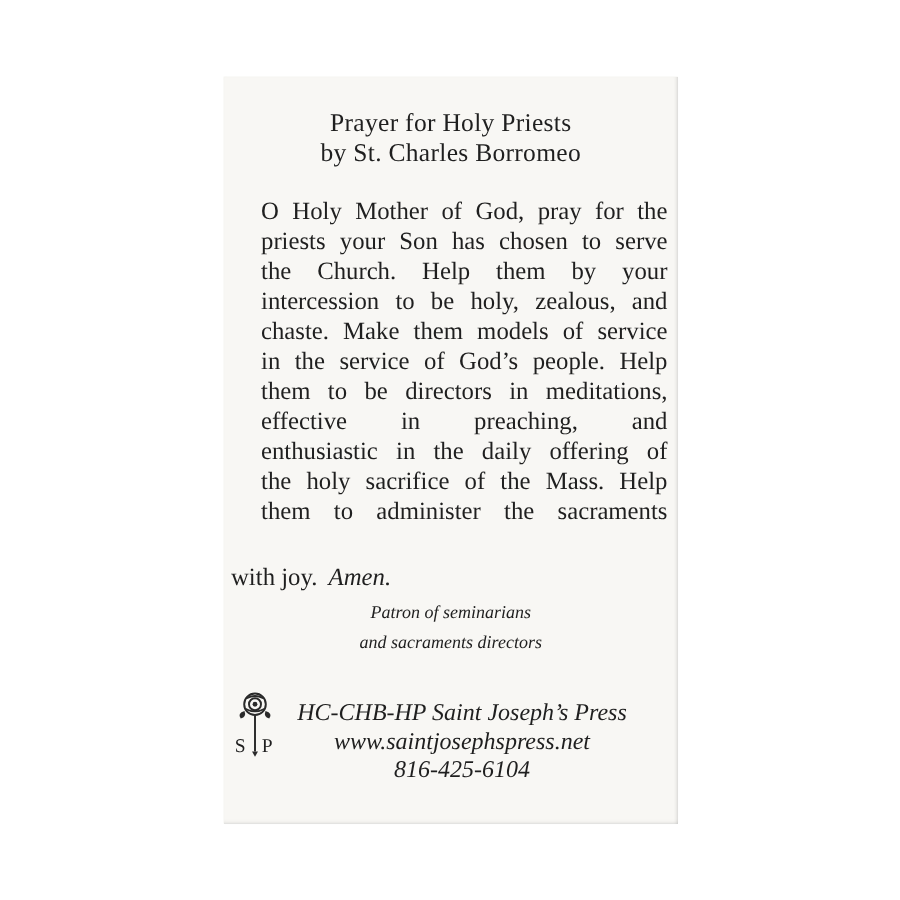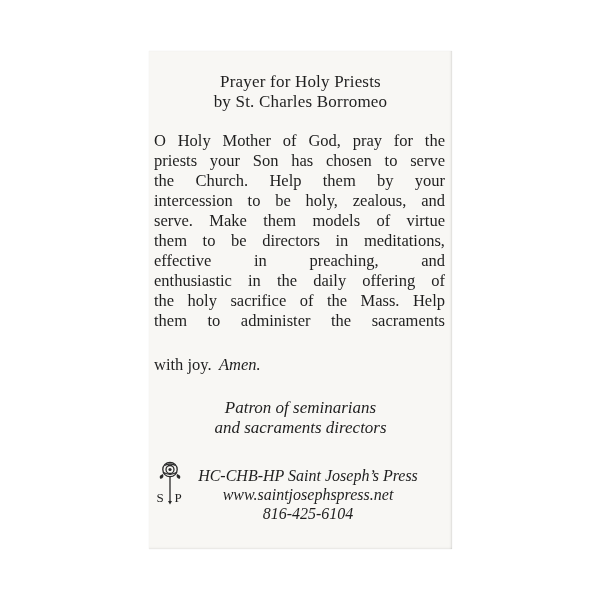--- a/index.html
+++ b/index.html
@@ -50,37 +50,38 @@
     top: 80px;
     left: 5px;
     width: 291px;
     font-size: 16.5px;
     line-height: 20px;
   }
   .body-line {
     text-align: justify;
     text-align-last: justify;
     white-space: nowrap;
+    margin-left: 20px;
   }
   .body-last {
     text-align: left;
     margin-top: 24px;
   }
   .amen {
     font-style: italic;
     margin-left: 0.45em;
   }
   .patron-block {
     position: absolute;
     top: 347px;
     left: 0;
     width: 100%;
     text-align: center;
     font-style: italic;
-    font-size: 17px;
+    font-size: 12px;
     line-height: 20px;
   }
   .footer-block {
     position: absolute;
     top: 415px;
     left: 0;
     width: 100%;
     text-align: center;
     font-style: italic;
     font-size: 16px;
@@ -109,21 +110,22 @@
       <div>Prayer for Holy Priests</div>
       <div>by St. Charles Borromeo</div>
     </div>
 
     <div class="body-block">
       <div>
           <div class="body-line">O Holy Mother of God, pray for the</div>
           <div class="body-line">priests your Son has chosen to serve</div>
           <div class="body-line">the Church. Help them by your</div>
           <div class="body-line">intercession to be holy, zealous, and</div>
-          <div class="body-line">serve. Make them models of virtue</div>
+          <div class="body-line">chaste. Make them models of service</div>
+          <div class="body-line">in the service of God’s people. Help</div>
           <div class="body-line">them to be directors in meditations,</div>
           <div class="body-line">effective in preaching, and</div>
           <div class="body-line">enthusiastic in the daily offering of</div>
           <div class="body-line">the holy sacrifice of the Mass. Help</div>
           <div class="body-line">them to administer the sacraments</div>
         </div>
       <div class="body-last">
         <span>with joy.</span><span class="amen">Amen.</span>
       </div>
     </div>

